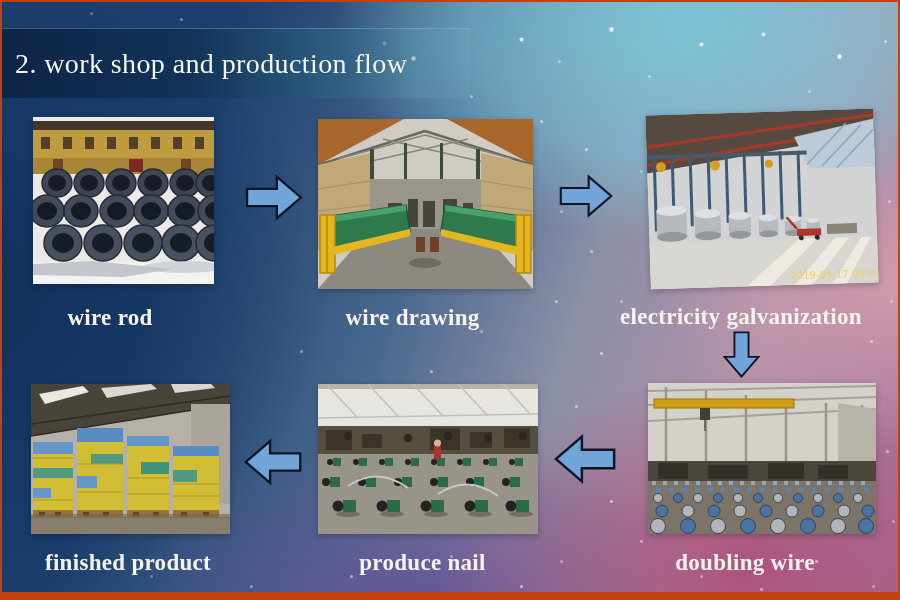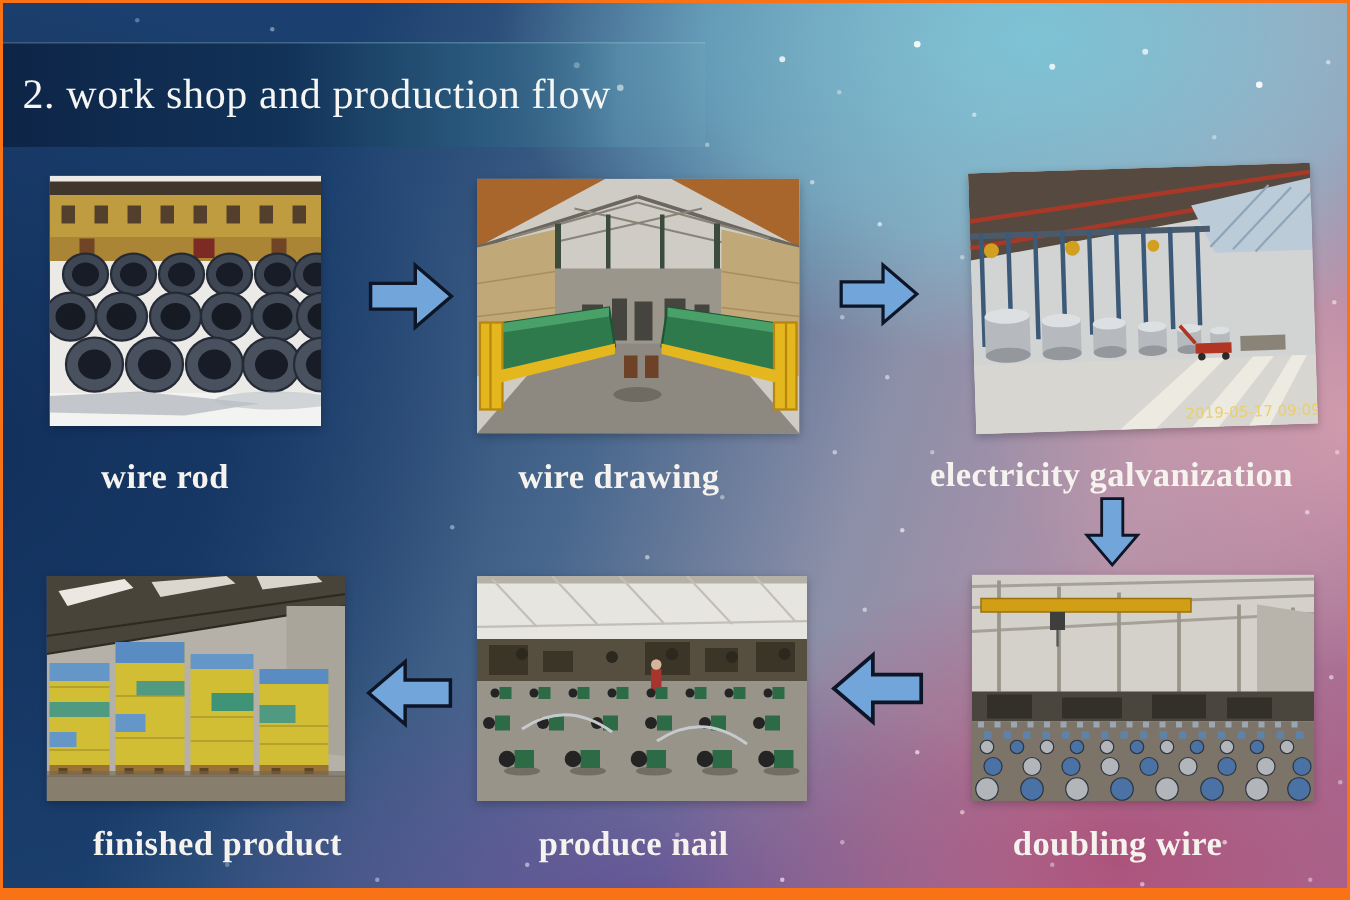--- a/index.html
+++ b/index.html
@@ -1,17 +1,17 @@
 <!DOCTYPE html>
 <html><head>
 <meta charset="utf-8">
 <style>
   html,body{margin:0;padding:0;}
   body{width:900px;height:600px;font-family:"Liberation Serif","DejaVu Serif",serif;}
-  .frame{position:relative;width:900px;height:600px;background:#f97316;overflow:hidden;}
+  .frame{position:relative;width:900px;height:600px;background:#c2410c;overflow:hidden;}
   .slide{position:absolute;left:2px;top:2px;width:896px;height:590px;overflow:hidden;
     background:
       radial-gradient(ellipse 500px 300px at 77% 4%, rgba(125,198,216,0.95) 0%, rgba(125,198,216,0.55) 45%, rgba(125,198,216,0) 72%),
       radial-gradient(ellipse 360px 240px at 101% 47%, rgba(214,160,175,0.85) 0%, rgba(214,160,175,0) 70%),
       radial-gradient(ellipse 430px 280px at 83% 97%, rgba(172,80,122,0.95) 0%, rgba(172,80,122,0) 72%),
       radial-gradient(ellipse 430px 250px at 47% 103%, rgba(97,77,148,0.9) 0%, rgba(97,77,148,0) 70%),
       radial-gradient(ellipse 500px 420px at -5% 50%, rgba(16,45,88,0.9) 0%, rgba(16,45,88,0) 75%),
       linear-gradient(108deg,#1c3f6e 0%,#1b3f6e 22%,#49688e 45%,#8b8fa8 62%,#b391a8 80%,#a66f95 100%);}
   .stars{position:absolute;left:0;top:0;width:3px;height:3px;border-radius:50%;background:transparent;
     box-shadow:
@@ -518,15 +518,15 @@
     <svg viewBox="0 0 100 82">
           <polygon points="97,26 45,26 45,5 3,41 45,77 45,56 97,56" fill="#72a6da" stroke="#0e1526" stroke-width="4"></polygon>
         </svg>
   </div>
 
   <div class="caption" style="left:18px;top:301px;width:180px;">wire rod</div>
   <div class="caption" style="left:618px;top:300px;width:240px;">electricity galvanization</div>
   <div class="caption" style="left:318px;top:301px;width:185px;">wire drawing</div>
   <div class="caption" style="left:328px;top:546px;width:185px;">produce nail</div>
   <div class="caption" style="left:648px;top:546px;width:190px;">doubling wire</div>
-  <div class="caption" style="left:26px;top:546px;width:200px;text-align:right;">finished product</div>
+  <div class="caption" style="left:26px;top:546px;width:200px;">finished product</div>
  </div>
 </div>
 
 </body></html>

